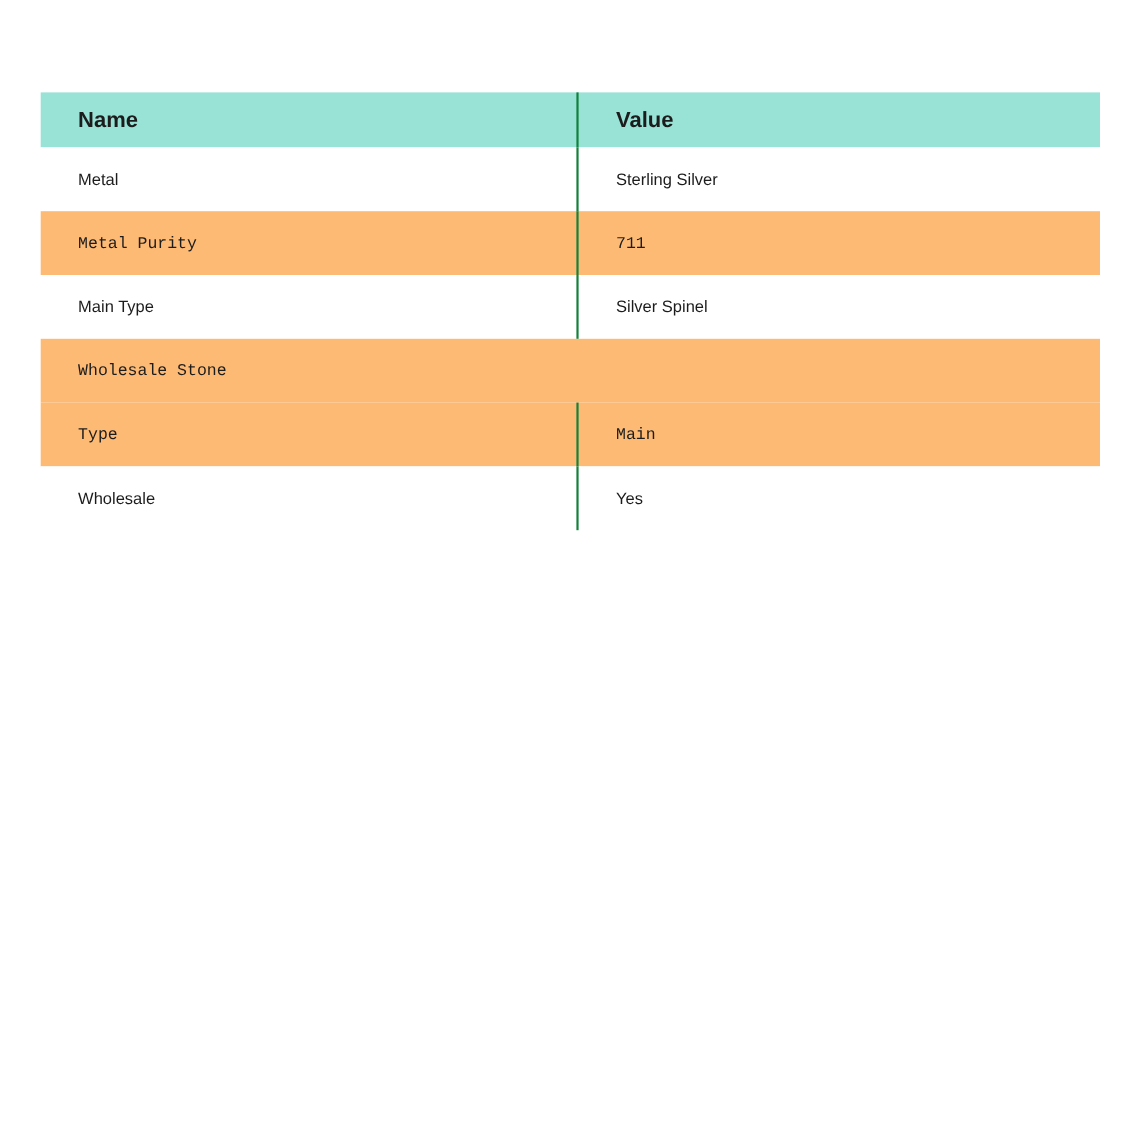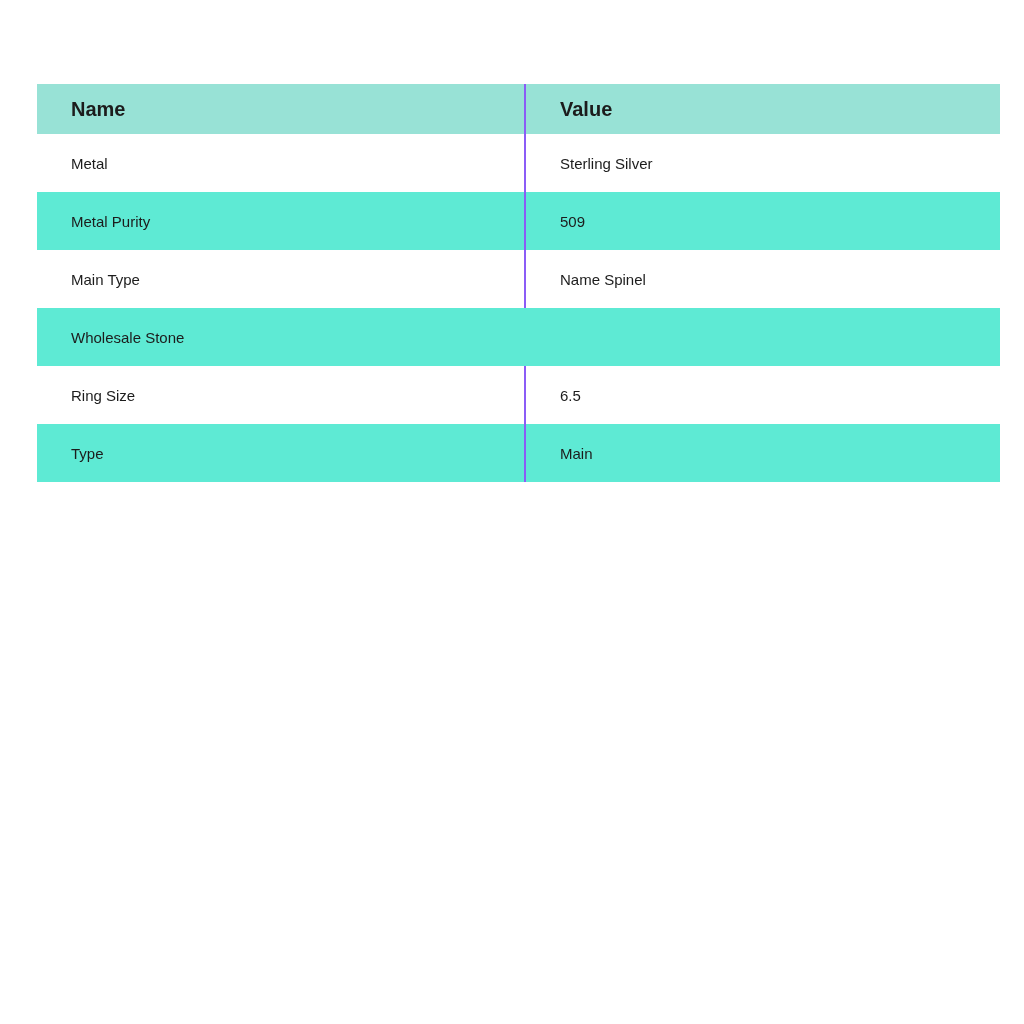--- a/index.html
+++ b/index.html
@@ -28,38 +28,39 @@
     height: 58px;
     align-items: center;
     background: #ffffff;
   }
   .row.header {
     height: 50px;
     background: #98e2d6;
     font-weight: 700;
   }
   .row.alt {
-    background: #5eead4;
+    background: #fdba74;
+    font-family: Liberation Mono, monospace;
   }
   .cell {
     display: flex;
     align-items: center;
     height: 100%;
     padding-left: 34px;
     box-sizing: border-box;
     font-size: 15px;
     line-height: 1;
   }
   .cell.name-col {
     width: 487px;
     flex: 0 0 487px;
   }
   .cell.value-col {
     flex: 1 1 auto;
-    border-left: 2px solid #8b5cf6;
+    border-left: 2px solid #15803d;
   }
   .row.header .cell {
     font-size: 20px;
   }
 </style>
 </head>
 <body>
 
 <div class="page">
   <div class="spec-table">
@@ -69,37 +70,37 @@
       <div class="cell value-col">Value</div>
     </div>
 
     <div class="row">
       <div class="cell name-col">Metal</div>
       <div class="cell value-col">Sterling Silver</div>
     </div>
 
     <div class="row alt">
       <div class="cell name-col">Metal Purity</div>
-      <div class="cell value-col">509</div>
+      <div class="cell value-col">711</div>
     </div>
 
     <div class="row">
       <div class="cell name-col">Main Type</div>
-      <div class="cell value-col">Name Spinel</div>
+      <div class="cell value-col">Silver Spinel</div>
     </div>
 
     <div class="row alt">
       <div class="cell name-col">Wholesale Stone</div>
     </div>
 
-    <div class="row">
-      <div class="cell name-col">Ring Size</div>
-      <div class="cell value-col">6.5</div>
-    </div>
 
     <div class="row alt">
       <div class="cell name-col">Type</div>
       <div class="cell value-col">Main</div>
     </div>
 
+    <div class="row">
+      <div class="cell name-col">Wholesale</div>
+      <div class="cell value-col">Yes</div>
+    </div>
 
   </div>
 </div>
 
 </body></html>

